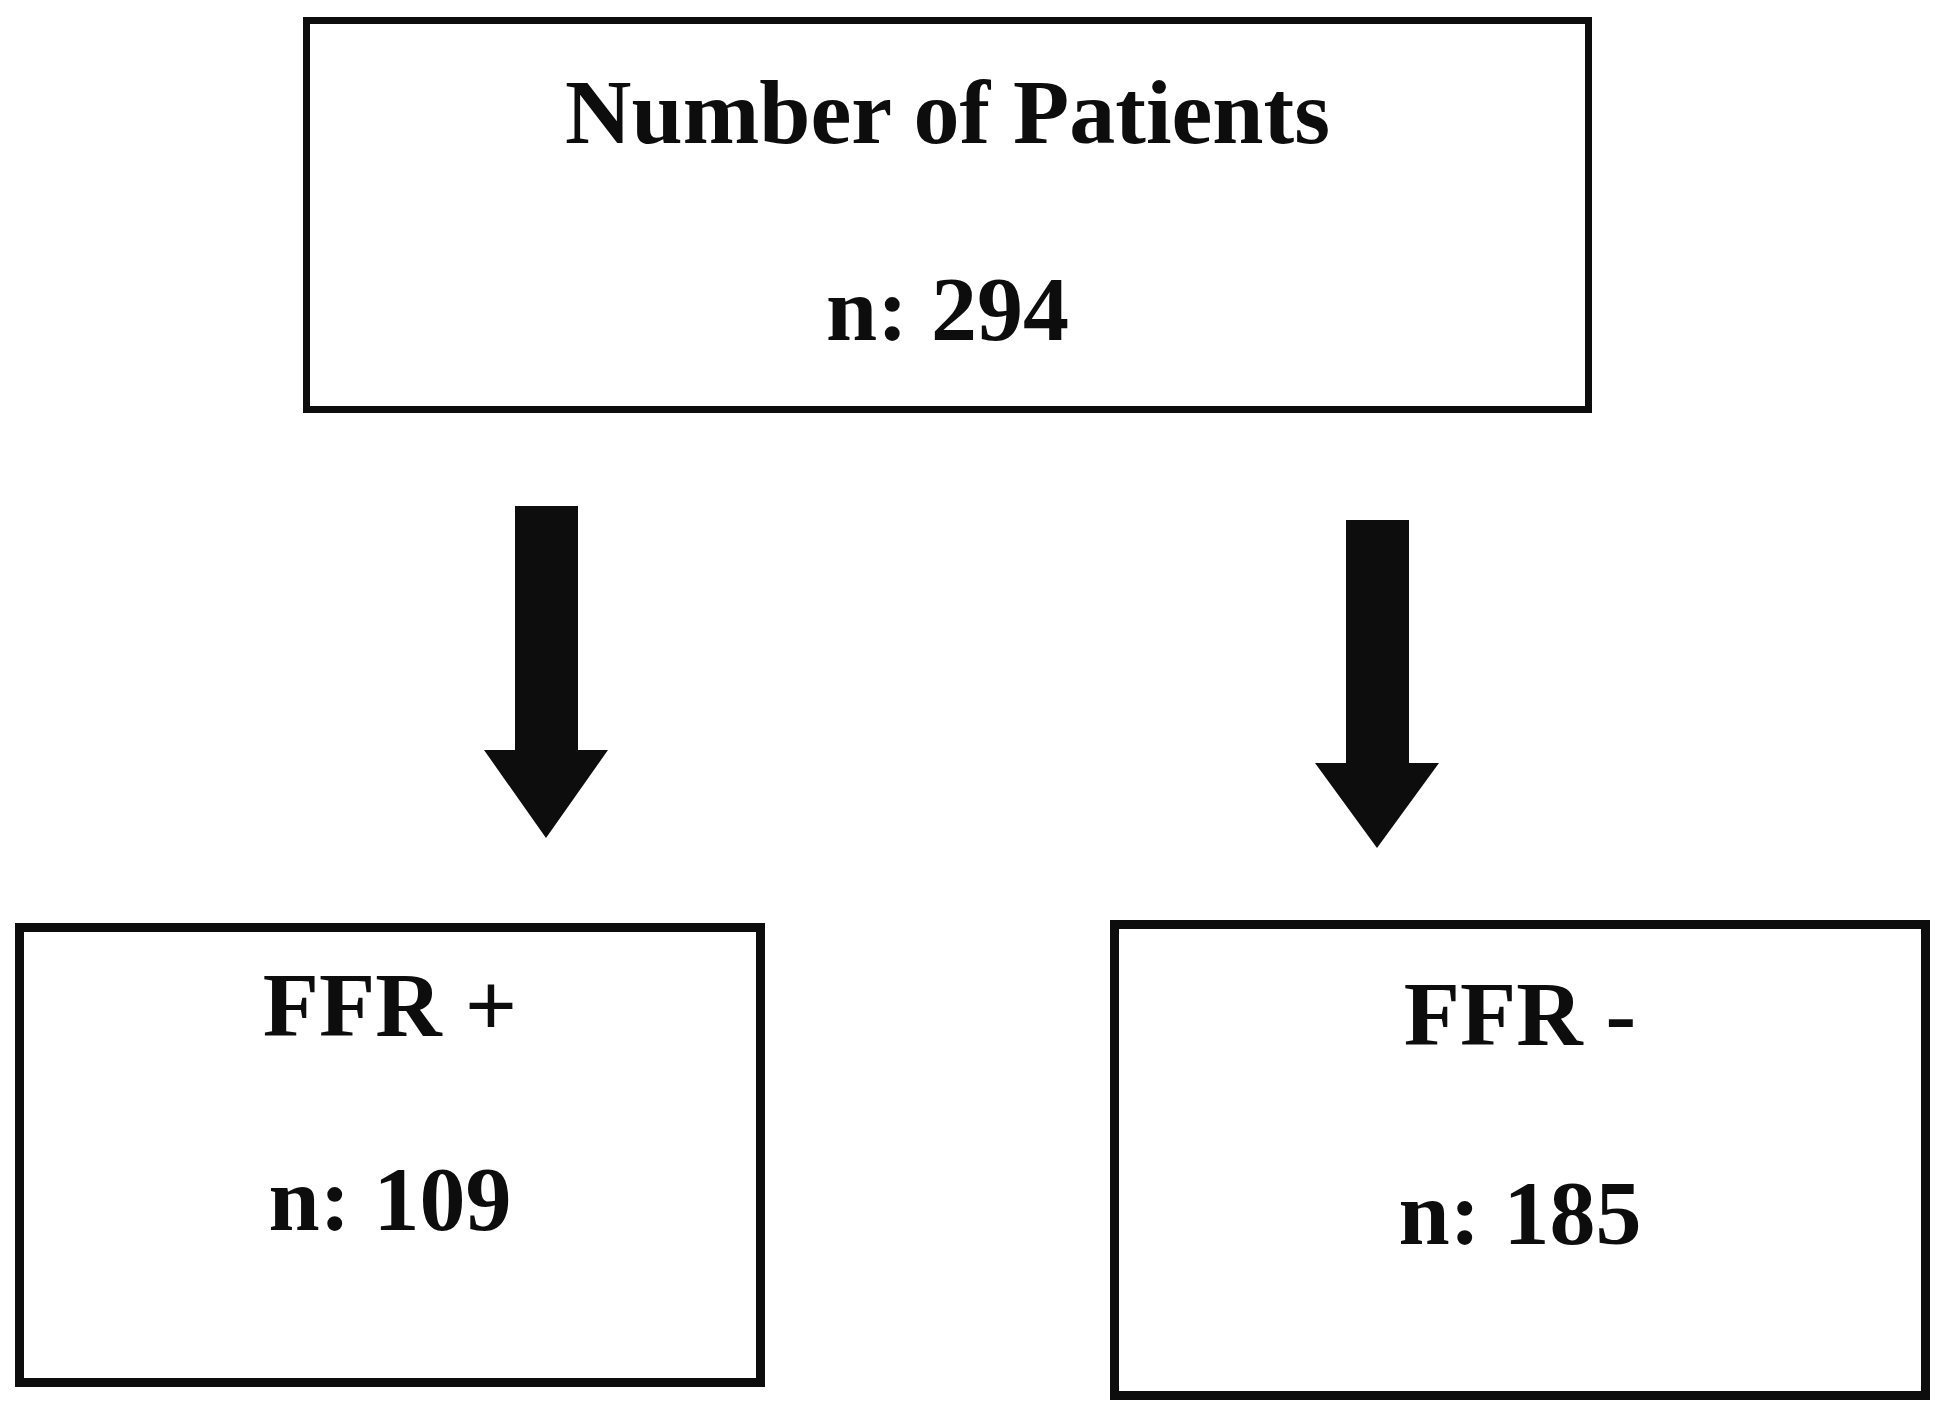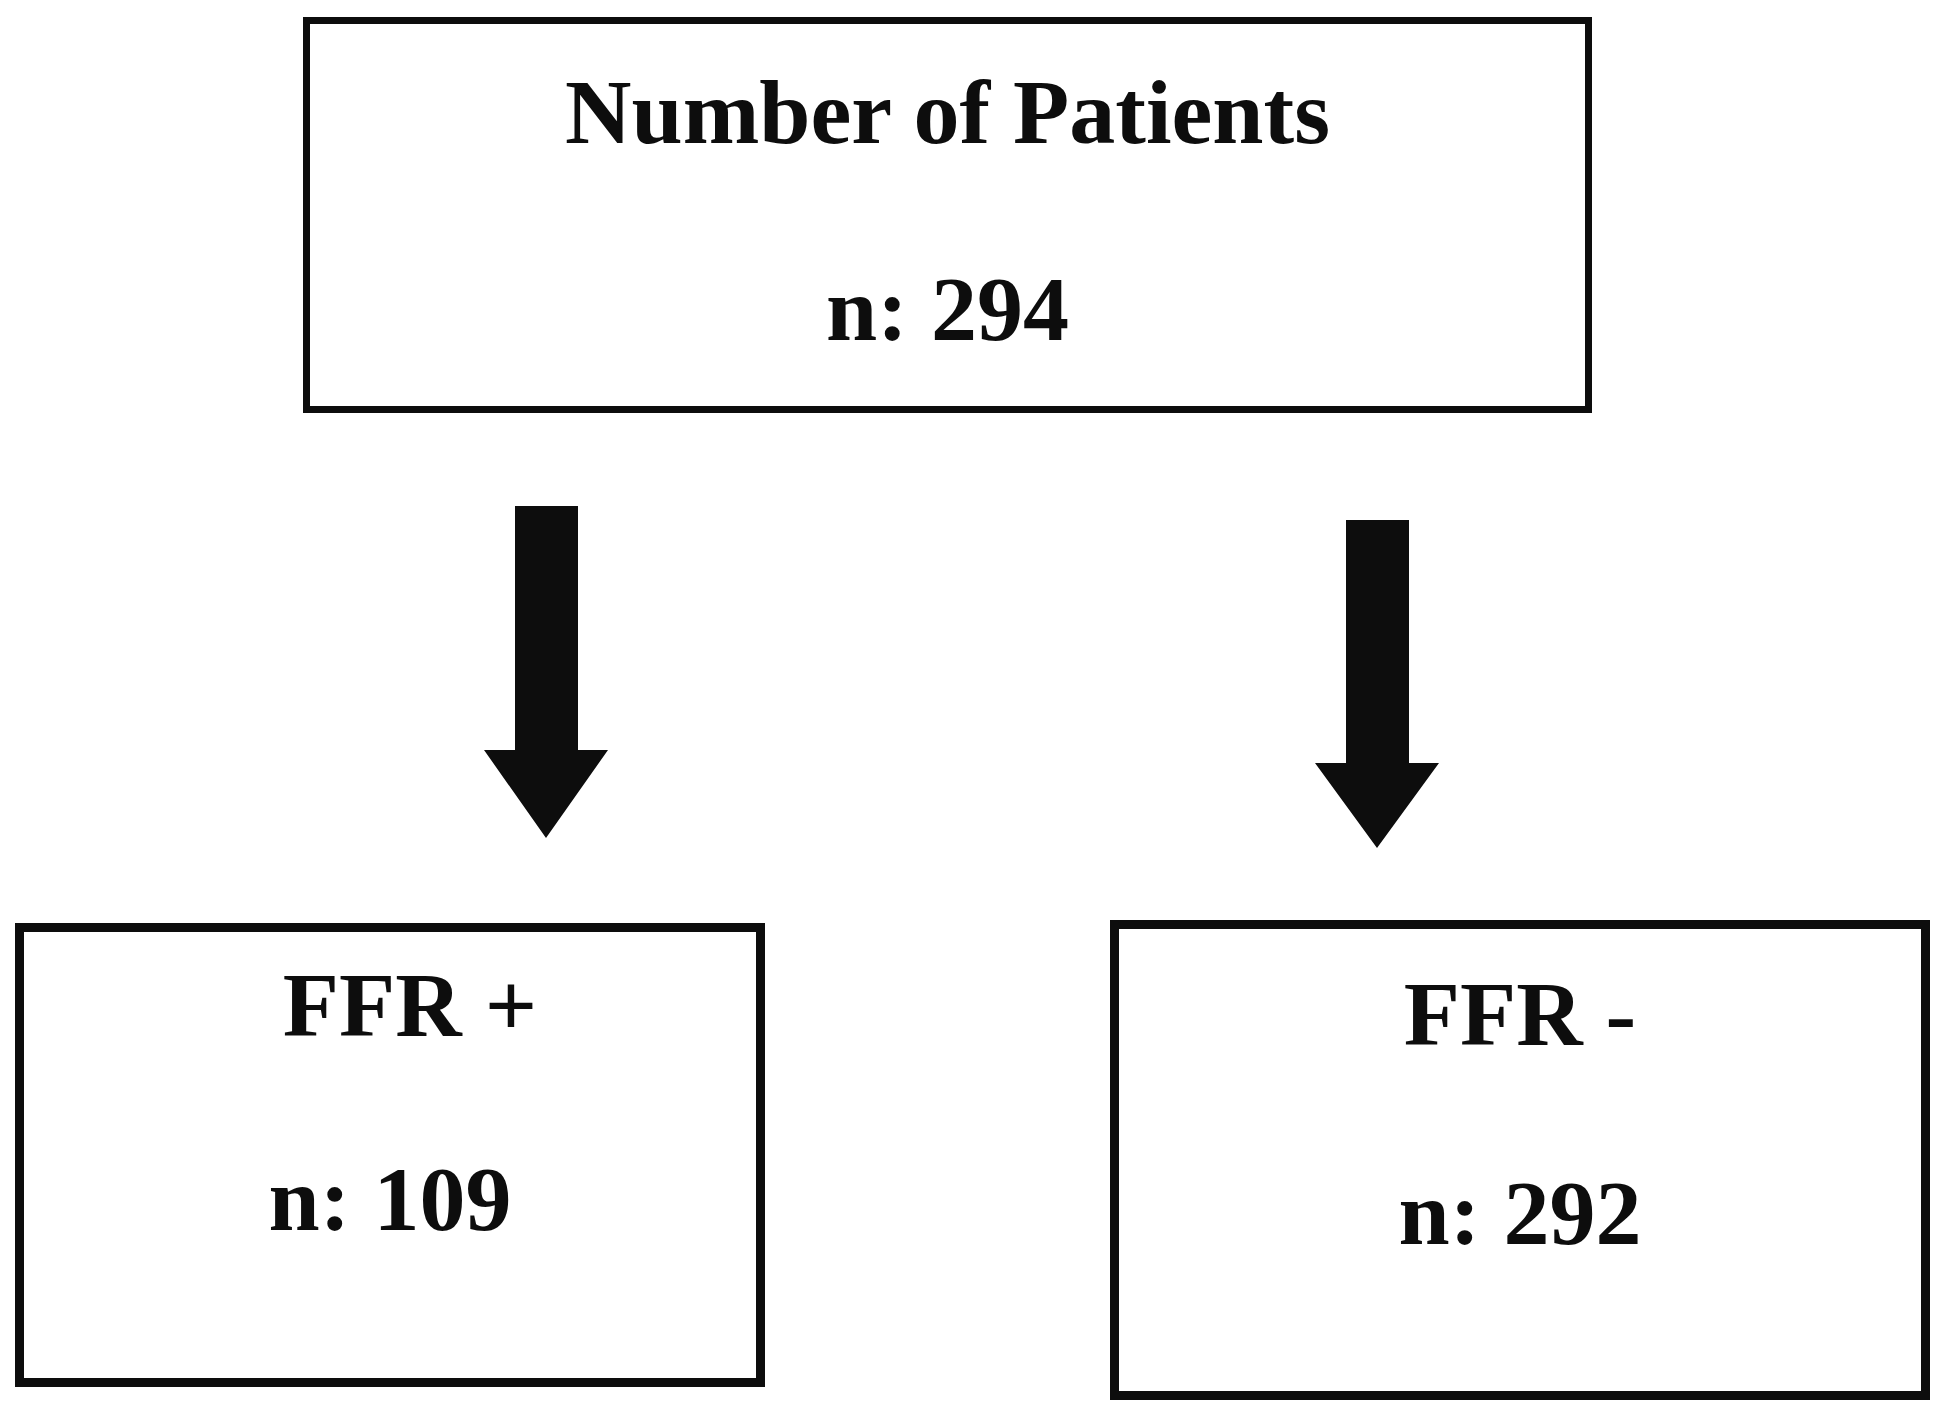--- a/index.html
+++ b/index.html
@@ -50,21 +50,21 @@
     width: 100%;
     text-align: center;
     font-size: 92px;
     font-weight: bold;
     line-height: 92px;
     color: var(--ink);
     white-space: pre;
   }
   .node-root .line1 { top: 42px; }
   .node-root .line2 { top: 239px; }
-  .node-ffr-pos .line1 { top: 27px; margin-left: 20px; }
+  .node-ffr-pos .line1 { top: 27px; }
   .node-ffr-pos .line2 { top: 221px; }
   .node-ffr-neg .line1 { top: 39px; }
   .node-ffr-neg .line2 { top: 238px; }
   .arrow {
     position: absolute;
     display: block;
   }
   .arrow polygon { fill: var(--ink); }
   .arrow-left { left: 484px; top: 506px; }
   .arrow-right { left: 1315px; top: 520px; }
@@ -87,16 +87,16 @@
     <polygon points="31,0 94,0 94,243 124,243 62,328 0,243 31,243"></polygon>
   </svg>
 
   <div class="node node-ffr-pos">
     <div class="line line1">FFR +</div>
     <div class="line line2">n: 109</div>
   </div>
 
   <div class="node node-ffr-neg">
     <div class="line line1">FFR -</div>
-    <div class="line line2">n: 292</div>
+    <div class="line line2">n: 185</div>
   </div>
 
 </div>
 
 </body></html>

